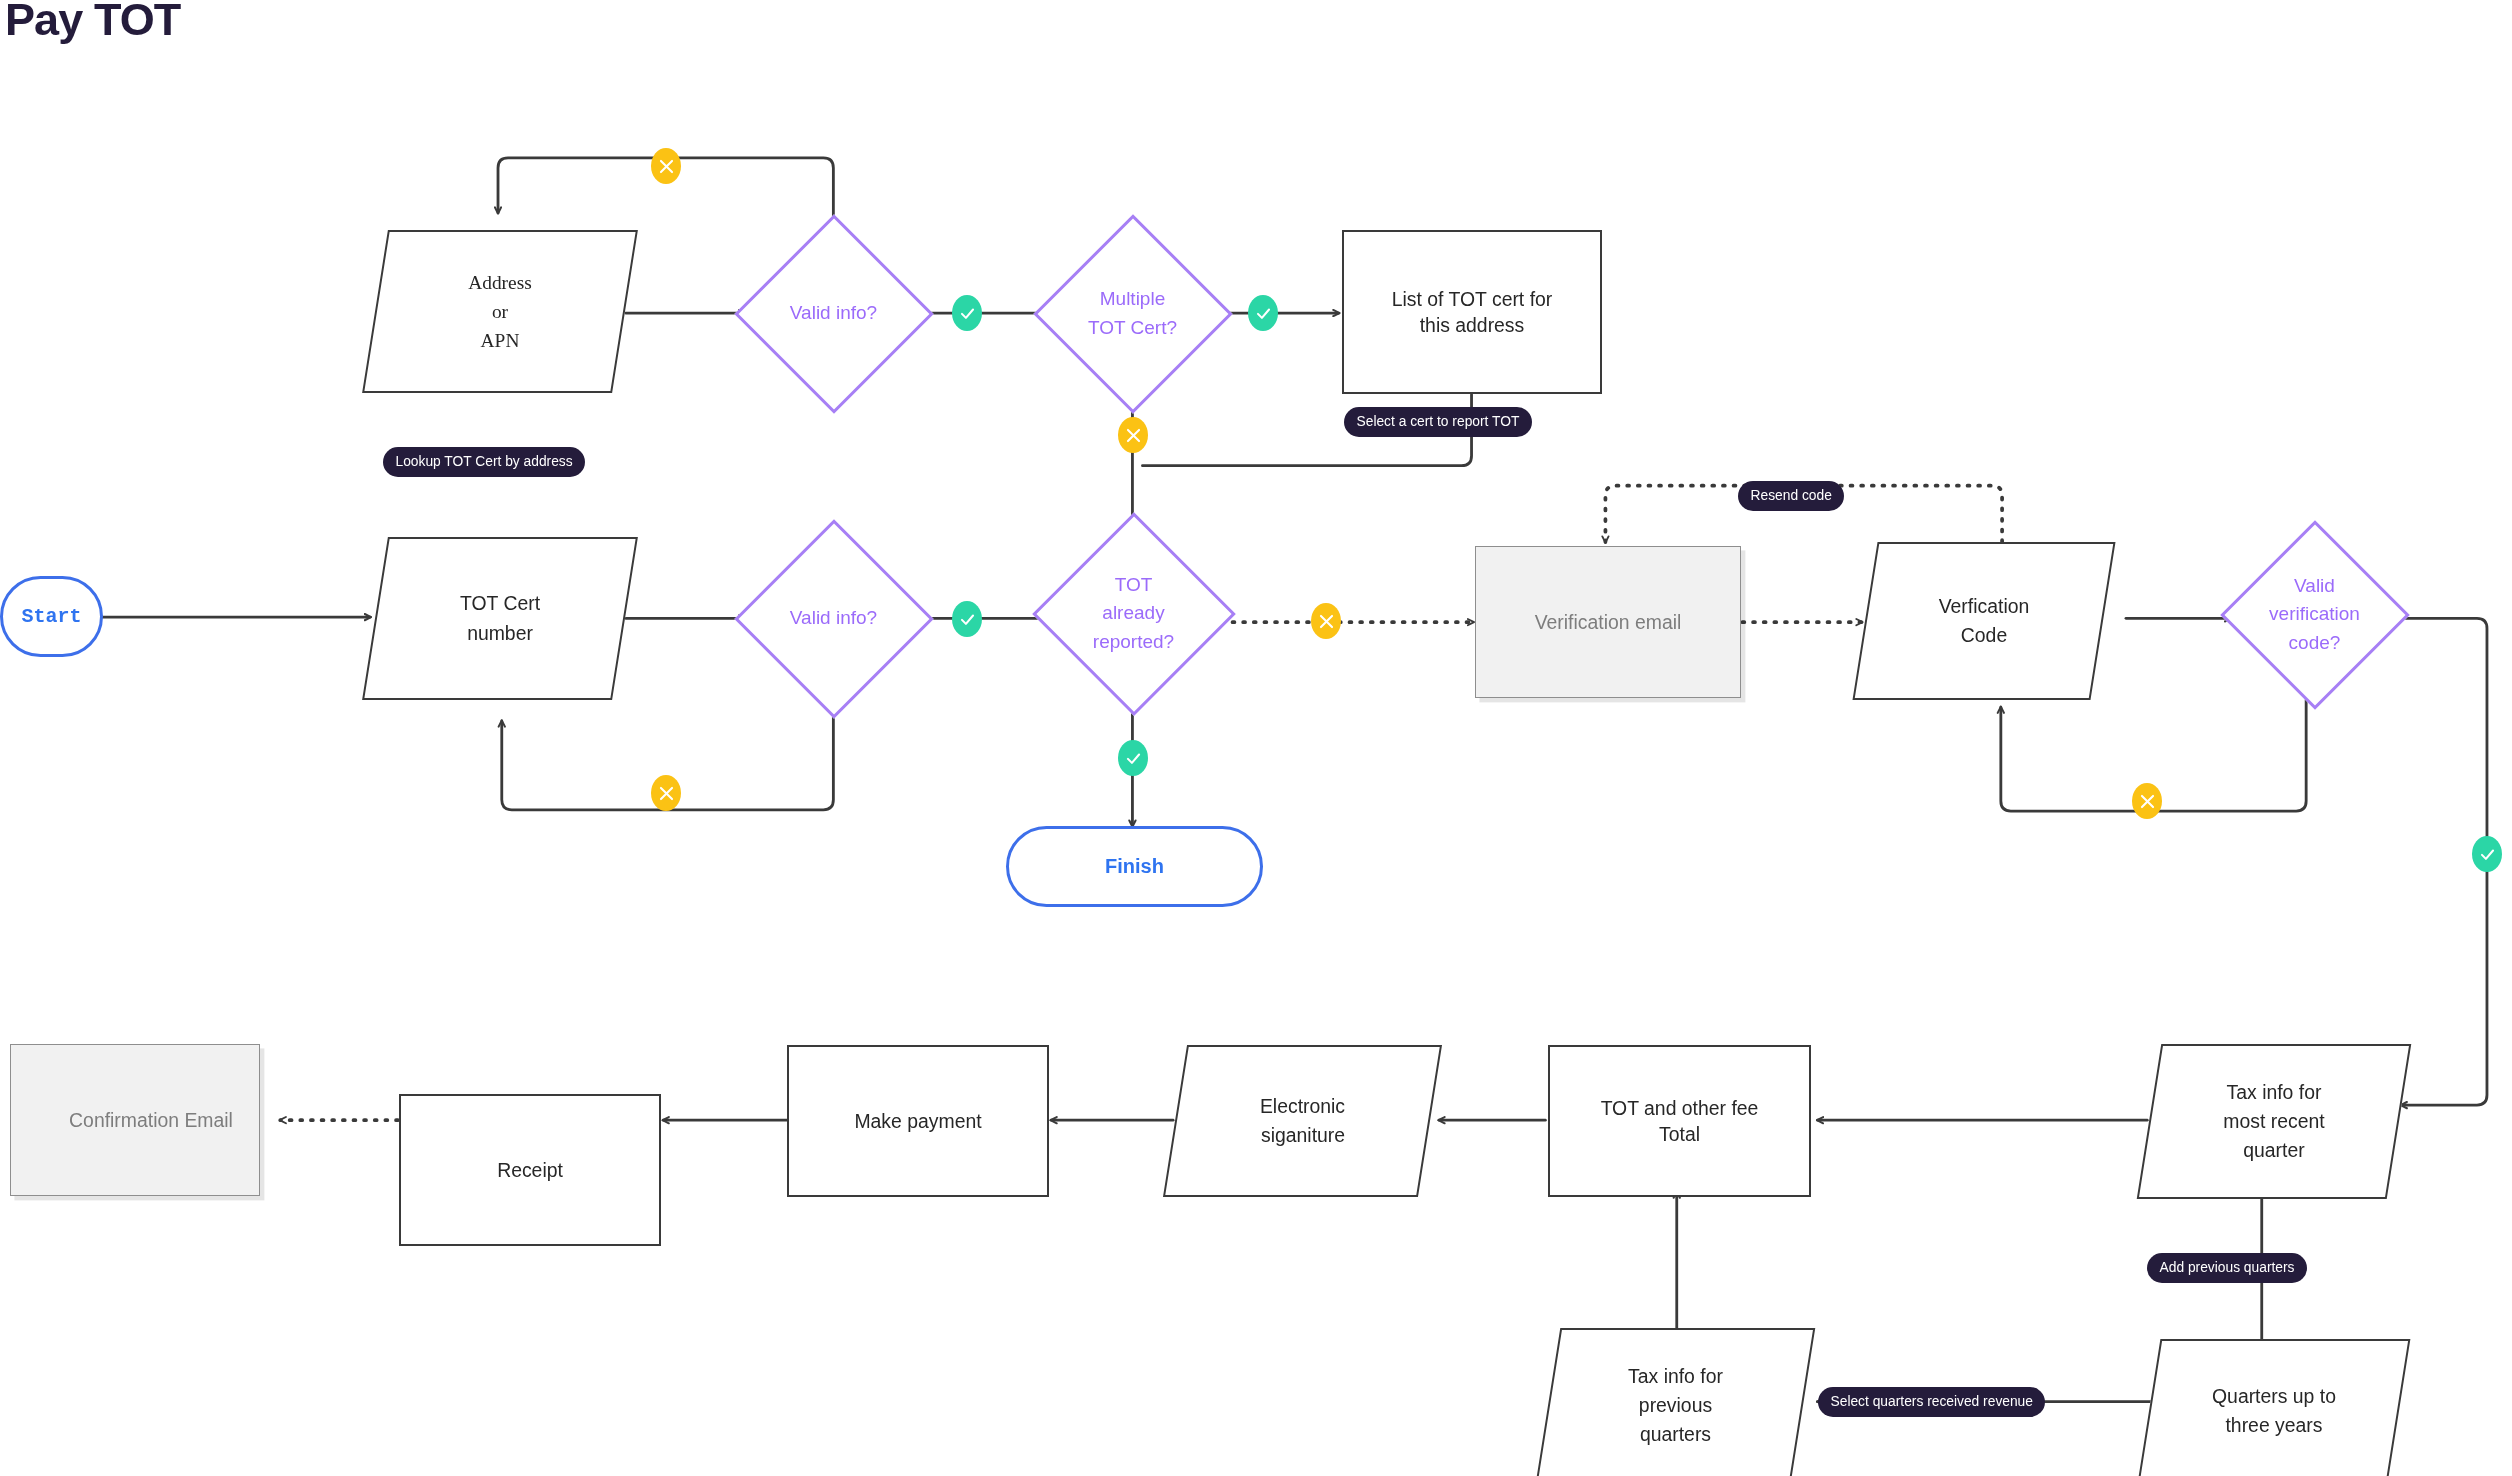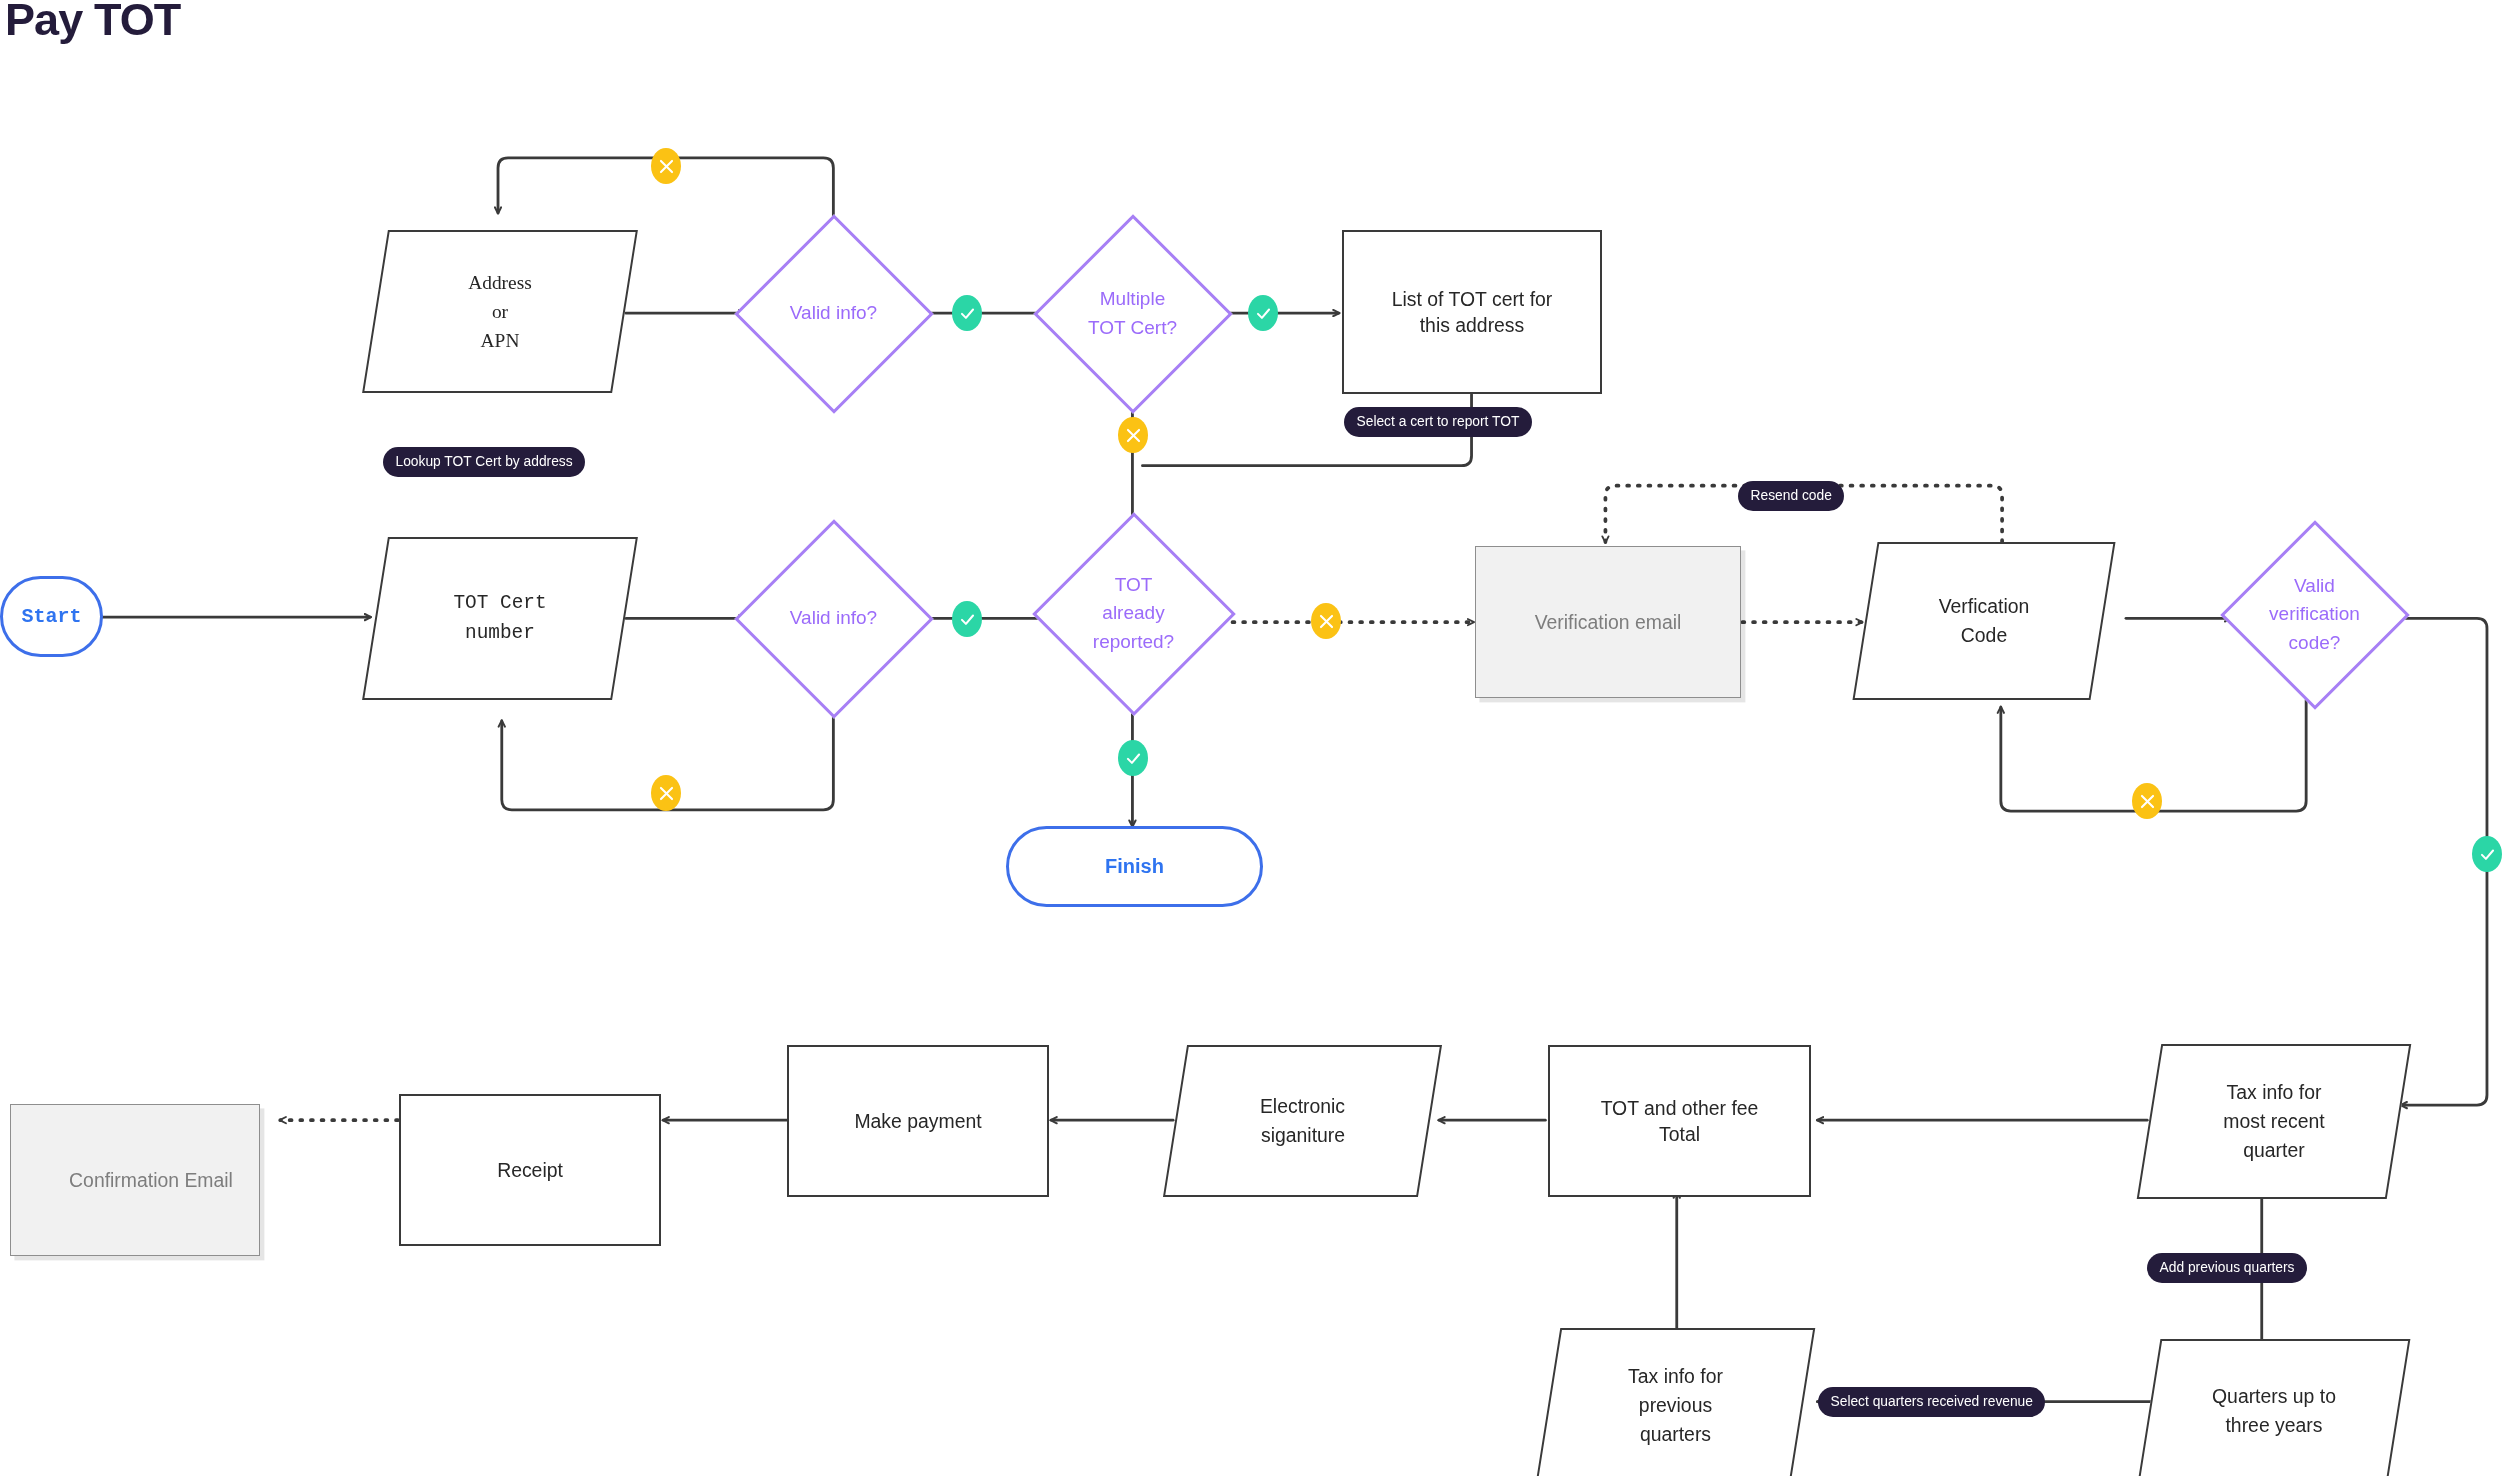--- a/index.html
+++ b/index.html
@@ -150,21 +150,21 @@
     <div class="dshape"></div>
     <span class="lbl">Multiple
 TOT Cert?</span>
   </div>
 
   <div class="node rect" style="left:1342px;top:230px;width:260px;height:164px;">
     <span class="lbl">List of TOT cert for
 this address</span>
   </div>
 
-  <div class="node para" style="left:375px;top:537px;width:250px;height:163px;font-family:Liberation Mono, monospace;">
+  <div class="node para" style="left:375px;top:537px;width:250px;height:163px;">
     <div class="skew"></div>
     <span class="lbl">TOT Cert
 number</span>
   </div>
 
   <div class="node diam" style="left:738px;top:523px;width:191px;height:191px;">
     <div class="dshape"></div>
     <span class="lbl">Valid info?</span>
   </div>
 
@@ -190,21 +190,21 @@
     <span class="lbl">Valid
 verification
 code?</span>
   </div>
 
 
   <div class="node pill-node" style="left:1006px;top:826px;width:257px;height:81px;">
     <span class="lbl">Finish</span>
   </div>
 
-  <div class="node grey" style="left:10px;top:1104px;width:250px;height:152px;padding-left:32px;">
+  <div class="node grey" style="left:10px;top:1044px;width:250px;height:152px;padding-left:32px;">
     <span class="lbl">Confirmation Email</span>
   </div>
 
   <div class="node rect" style="left:399px;top:1094px;width:262px;height:152px;">
     <span class="lbl">Receipt</span>
   </div>
 
   <div class="node rect" style="left:787px;top:1045px;width:262px;height:152px;">
     <span class="lbl">Make payment</span>
   </div>

